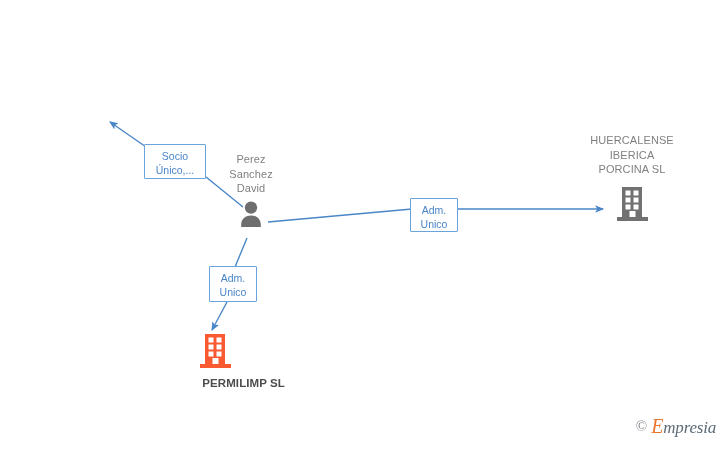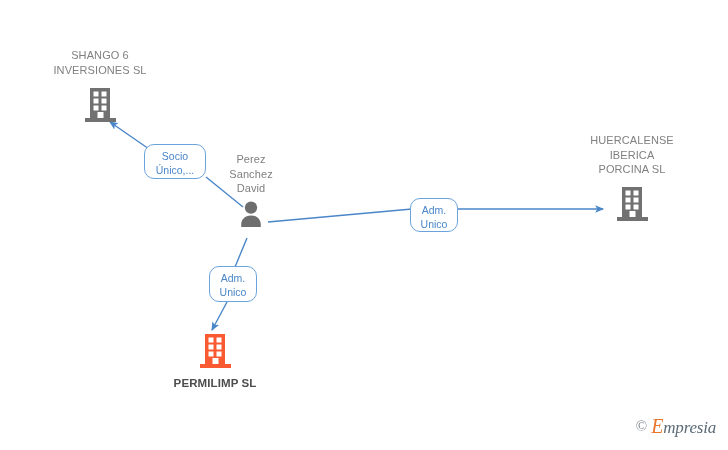--- a/index.html
+++ b/index.html
@@ -35,40 +35,41 @@
     color: #808080;
     font-size: 11px;
     line-height: 14.5px;
     letter-spacing: 0.1px;
     white-space: pre-line;
   }
   .node-label.strong {
     color: #4d4d4d;
     font-weight: bold;
     font-size: 11.5px;
+    text-align: right;
   }
 
   
   .bldg {
     display: block;
     margin: 0 auto;
   }
 
   
   .person {
     display: block;
     margin: 0 auto;
   }
 
   
   .rel-box {
     position: absolute;
     box-sizing: border-box;
     border: 1px solid #6ba4dd;
-    border-radius: 10px;
+    border-radius: 1px;
     background: #ffffff;
     color: #4a86c8;
     font-size: 10.5px;
     line-height: 14px;
     text-align: center;
     padding: 4px 6px 5px 6px;
     white-space: pre-line;
     box-shadow: 0 0 0 0 rgba(0,0,0,0);
   }
 
@@ -118,35 +119,20 @@
 
     <line x1="268" y1="222" x2="412" y2="209" stroke="#4a86c8" stroke-width="1.4"></line>
 
     <line x1="456" y1="209" x2="603" y2="209" stroke="#4a86c8" stroke-width="1.4" marker-end="url(#arrow)"></line>
 
     <line x1="247" y1="238" x2="235" y2="267" stroke="#4a86c8" stroke-width="1.4"></line>
 
     <line x1="227" y1="302" x2="212" y2="330" stroke="#4a86c8" stroke-width="1.4" marker-end="url(#arrow)"></line>
   </svg>
 
-  <div class="node" style="left:30px; top:48px; width:140px;">
-    <div class="node-label">SHANGO 6
-INVERSIONES SL</div>
-    <svg class="bldg" width="31" height="36" viewBox="0 0 31 36" style="margin-top:10px;">
-      <rect x="5" y="1" width="20" height="30" fill="#717171"></rect>
-      <rect x="0" y="31" width="31" height="4" fill="#717171"></rect>
-      <rect x="8.5" y="4.5" width="5" height="5" fill="#ffffff"></rect>
-      <rect x="16.5" y="4.5" width="5" height="5" fill="#ffffff"></rect>
-      <rect x="8.5" y="11.5" width="5" height="5" fill="#ffffff"></rect>
-      <rect x="16.5" y="11.5" width="5" height="5" fill="#ffffff"></rect>
-      <rect x="8.5" y="18.5" width="5" height="5" fill="#ffffff"></rect>
-      <rect x="16.5" y="18.5" width="5" height="5" fill="#ffffff"></rect>
-      <rect x="12.5" y="25" width="6" height="6" fill="#ffffff"></rect>
-    </svg>
-  </div>
 
   <div class="node" style="left:562px; top:133px; width:140px;">
     <div class="node-label">HUERCALENSE
 IBERICA
 PORCINA SL</div>
     <svg class="bldg" width="31" height="36" viewBox="0 0 31 36" style="margin-top:9px;">
       <rect x="5" y="1" width="20" height="30" fill="#717171"></rect>
       <rect x="0" y="31" width="31" height="4" fill="#717171"></rect>
       <rect x="8.5" y="4.5" width="5" height="5" fill="#ffffff"></rect>
       <rect x="16.5" y="4.5" width="5" height="5" fill="#ffffff"></rect>

